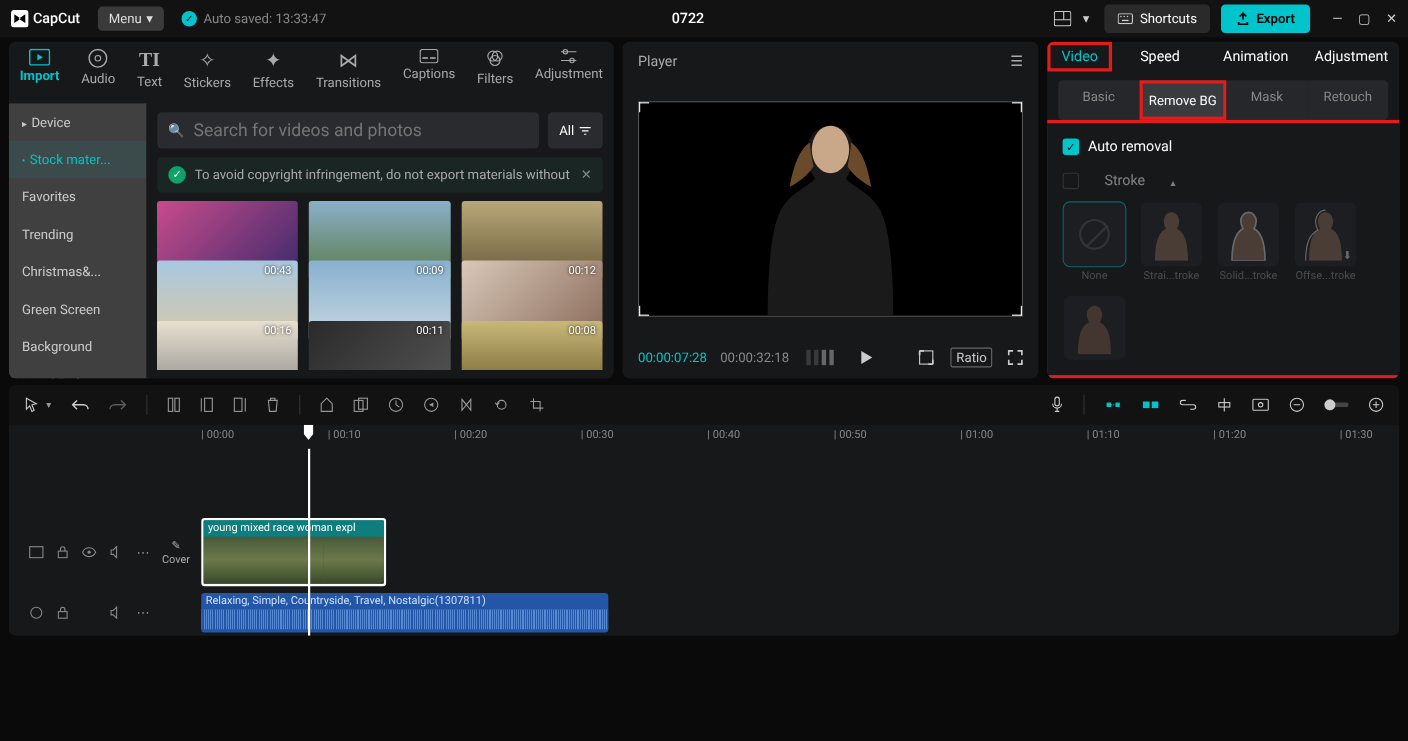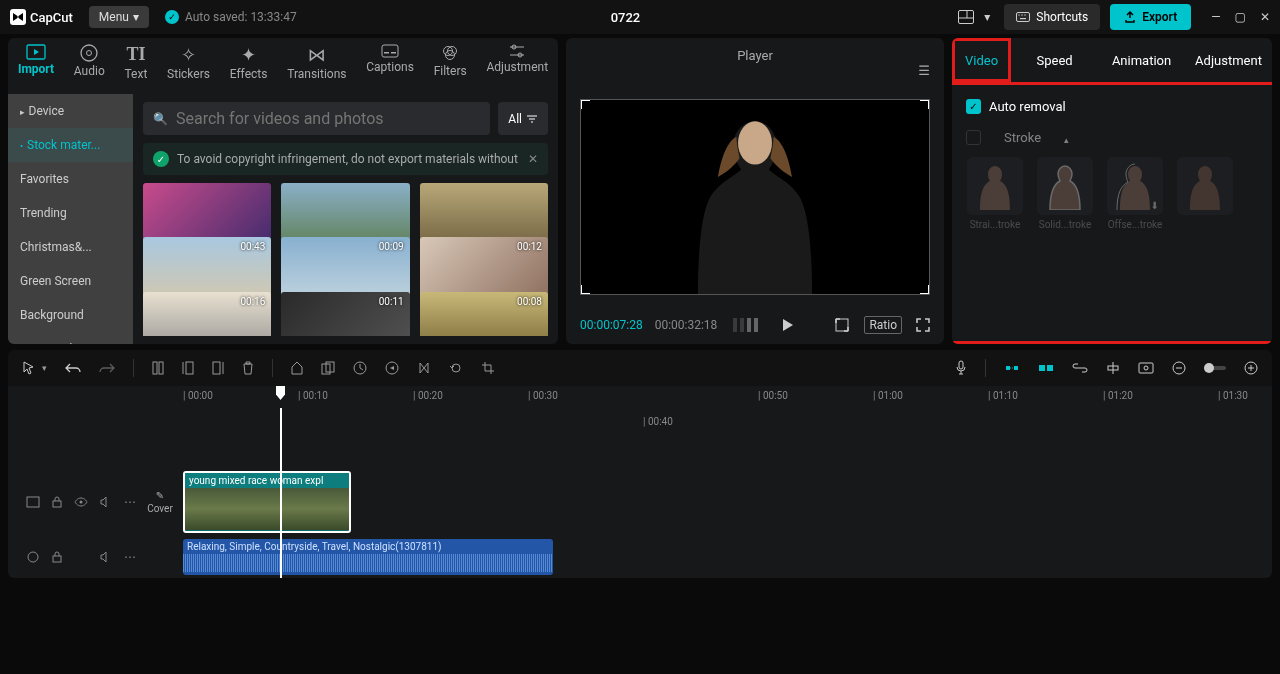--- a/index.html
+++ b/index.html
@@ -41,21 +41,21 @@
   .all-btn { background: #2a2b2e; padding: 6px 10px; border-radius: 4px; display: flex; align-items: center; gap: 4px; color: #fff; font-size: 12px; cursor: pointer; }
   .warning-bar { background: rgba(30,60,50,0.4); border-radius: 4px; padding: 8px 10px; display: flex; align-items: center; gap: 8px; color: #aaa; font-size: 12px; }
   .warning-bar .shield { width: 16px; height: 16px; background: #0fa36b; border-radius: 50%; display: flex; align-items: center; justify-content: center; color: #fff; font-size: 10px; }
   .warning-bar .close { margin-left: auto; cursor: pointer; color: #888; }
 
   .thumb-grid { display: grid; grid-template-columns: repeat(3, 1fr); gap: 10px; overflow-y: auto; flex: 1; }
   .thumb { position: relative; aspect-ratio: 16/9; border-radius: 3px; overflow: hidden; cursor: pointer; }
   .thumb .dur { position: absolute; top: 4px; right: 6px; font-size: 10px; color: #fff; text-shadow: 0 0 3px #000; }
   .thumb .dl { position: absolute; bottom: 4px; right: 6px; color: #fff; font-size: 11px; text-shadow: 0 0 3px #000; }
 
-  .player-header { display: flex; align-items: center; padding: 10px 14px; color: #aaa; font-size: 13px; flex-direction: column; }
+  .player-header { display: flex; align-items: center; padding: 10px 14px; color: #aaa; font-size: 13px; }
   .player-header .ham { margin-left: auto; cursor: pointer; }
   .preview-wrap { flex: 1; display: flex; align-items: center; justify-content: center; padding: 0 14px; }
   .preview { width: 100%; aspect-ratio: 16/9; background: #000; border: 1px solid #555; position: relative; overflow: hidden; }
   .preview .handle { position: absolute; background: #fff; }
   .preview .h-tl,.preview .h-tr,.preview .h-bl,.preview .h-br { width: 10px; height: 10px; }
   .preview .h-tl { top:-1px; left:-1px; border-top:2px solid #fff; border-left:2px solid #fff; background:none;}
   .preview .h-tr { top:-1px; right:-1px; border-top:2px solid #fff; border-right:2px solid #fff; background:none;}
   .preview .h-bl { bottom:-1px; left:-1px; border-bottom:2px solid #fff; border-left:2px solid #fff; background:none;}
   .preview .h-br { bottom:-1px; right:-1px; border-bottom:2px solid #fff; border-right:2px solid #fff; background:none;}
   .person-shape { position:absolute; left:50%; top:5%; transform:translateX(-50%); width:45%; height:95%; }
@@ -376,32 +376,44 @@
     </div>
   </div>
 
   <div class="panel inspector-panel">
     <div class="inspector-tabs">
       <div class="insp-tab active red-box" style="flex:0 0 auto; padding:0 10px;">Video</div>
       <div class="insp-tab">Speed</div>
       <div class="insp-tab">Animation</div>
       <div class="insp-tab">Adjustment</div>
     </div>
+    <div class="insp-subtabs">
+      <div class="insp-subtab">Basic</div>
+      <div class="insp-subtab active red-box">Remove BG</div>
+      <div class="insp-subtab">Mask</div>
+      <div class="insp-subtab">Retouch</div>
+    </div>
     <div class="red-outline-area" style="flex:1;display:flex;flex-direction:column;gap:16px;">
       <div class="check-row">
         <span class="chk on">✓</span>
         <span>Auto removal</span>
       </div>
       <div class="dimmed">
         <div class="stroke-row">
           <span class="chk off"></span>
           <span>Stroke</span>
           <span style="font-size:9px;">▴</span>
         </div>
         <div class="stroke-opts" style="margin-top:12px;">
+          <div class="stroke-opt">
+            <div class="stroke-thumb selected">
+                <div class="no-circle"></div>
+              </div>
+            <div class="stroke-label">None</div>
+          </div>
           <div class="stroke-opt">
             <div class="stroke-thumb">
                 <div class="mini-person">
                   <svg viewBox="0 0 40 48">
                     <path d="M20 4c-4 0-7 4-7 8 0 3 1 5 2 7-6 3-10 10-10 29h30c0-19-4-26-10-29 1-2 2-4 2-7 0-4-3-8-7-8z" fill="#8a6a5a"></path>
                   </svg>
                 </div>
               </div>
             <div class="stroke-label">Strai...troke</div>
           </div>
@@ -579,21 +591,21 @@
 </div>
 
 <div class="timeline">
   <div class="ruler">
     <div class="ruler-left"></div>
     <div class="ruler-ticks" id="ruler-ticks">
         <span class="ruler-tick" style="left: 0px;">| 00:00</span>
         <span class="ruler-tick" style="left: 115px;">| 00:10</span>
         <span class="ruler-tick" style="left: 230px;">| 00:20</span>
         <span class="ruler-tick" style="left: 345px;">| 00:30</span>
-        <span class="ruler-tick" style="left: 460px; margin-top: 26px;">| 00:40</span>
+        <span class="ruler-tick" style="left: 460px;">| 00:40</span>
         <span class="ruler-tick" style="left: 575px;">| 00:50</span>
         <span class="ruler-tick" style="left: 690px;">| 01:00</span>
         <span class="ruler-tick" style="left: 805px;">| 01:10</span>
         <span class="ruler-tick" style="left: 920px;">| 01:20</span>
         <span class="ruler-tick" style="left: 1035px;">| 01:30</span>
       </div>
     <div class="playhead-handle"></div>
   </div>
   <div class="tracks">
     <div class="playhead-line"></div>

